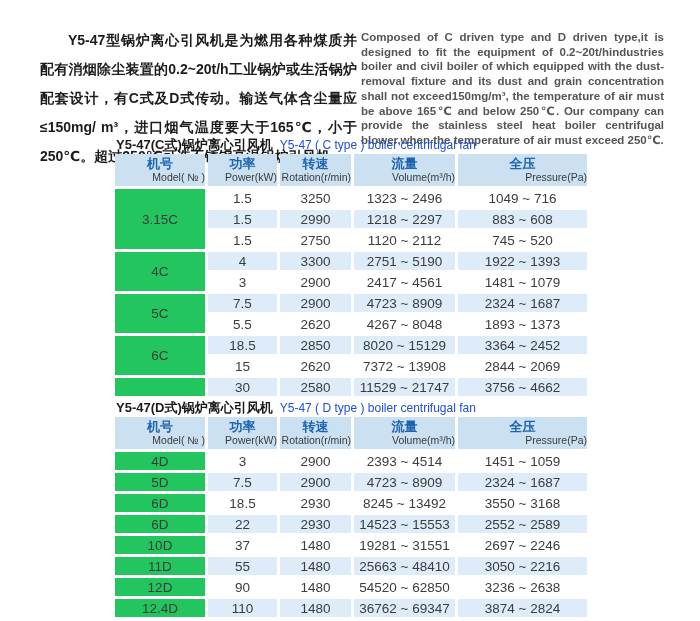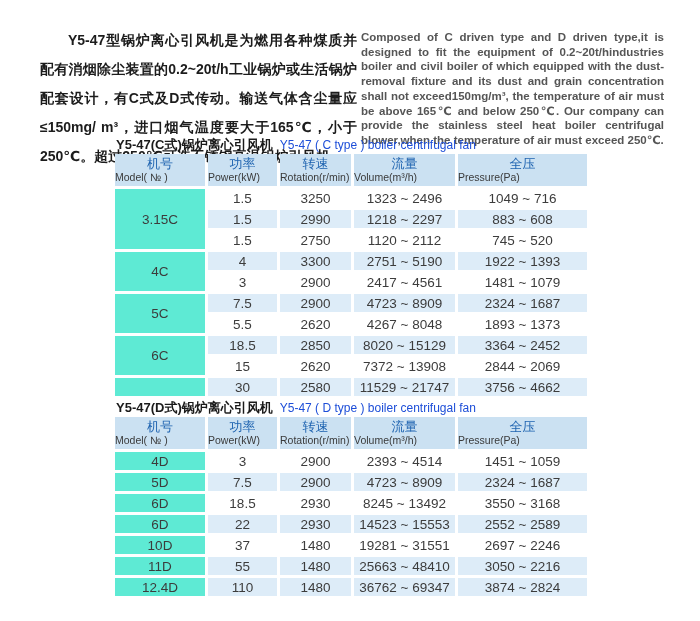--- a/index.html
+++ b/index.html
@@ -55,42 +55,42 @@
     table-layout: fixed;
   }
   table.spec th {
     background: #cbe1f2;
     padding: 2px 0 3px;
     vertical-align: middle;
     font-weight: normal;
   }
   .hcn {
     font-size: 13px;
-    font-weight: normal;
+    font-weight: bold;
     color: #1e63b0;
     line-height: 15px;
     text-align: center;
   }
   .hen {
     font-size: 10.5px;
     color: #3a3a3a;
     line-height: 12px;
-    text-align: left;
+    text-align: right;
   }
   table.spec td {
     height: 18px;
     text-align: center;
     vertical-align: middle;
     font-size: 13.5px;
     color: #3c3c3c;
     background: #ffffff;
     padding: 0;
   }
   table.spec td.striped { background: #ddecf8; }
-  table.spec td.model   { background: #5eead4; }
+  table.spec td.model   { background: #22c55e; }
 </style>
 </head>
 <body>
 
 <div class="page">
 
   <p class="intro-cn">Y5-47型锅炉离心引风机是为燃用各种煤质并配有消烟除尘装置的0.2~20t/h工业锅炉或生活锅炉配套设计，有C式及D式传动。输送气体含尘量应≤150mg/ m³，进口烟气温度要大于165℃，小于250℃。超过250℃可选不锈钢高温锅炉引风机。</p>
 
   <p class="intro-en">Composed of C driven type and D driven type,it is designed to fit the equipment of 0.2~20t/hindustries boiler and civil boiler of which equipped with the dust-removal fixture and its dust and grain concentration shall not exceed150mg/m³, the temperature of air must be above 165℃ and below 250℃. Our company can provide the stainless steel heat boiler centrifugal blower,when the temperature of air must exceed 250℃.</p>
 
@@ -272,20 +272,27 @@
           <td>2697 ~ 2246</td>
         </tr>
         <tr>
           <td class="model" rowspan="1">11D</td>
           <td class="striped">55</td>
           <td class="striped">1480</td>
           <td class="striped">25663 ~ 48410</td>
           <td class="striped">3050 ~ 2216</td>
         </tr>
         <tr>
+          <td class="model" rowspan="1">12D</td>
+          <td>90</td>
+          <td>1480</td>
+          <td>54520 ~ 62850</td>
+          <td>3236 ~ 2638</td>
+        </tr>
+        <tr>
           <td class="model" rowspan="1">12.4D</td>
           <td class="striped">110</td>
           <td class="striped">1480</td>
           <td class="striped">36762 ~ 69347</td>
           <td class="striped">3874 ~ 2824</td>
         </tr>
       </tbody>
     </table>
 
 </div>

